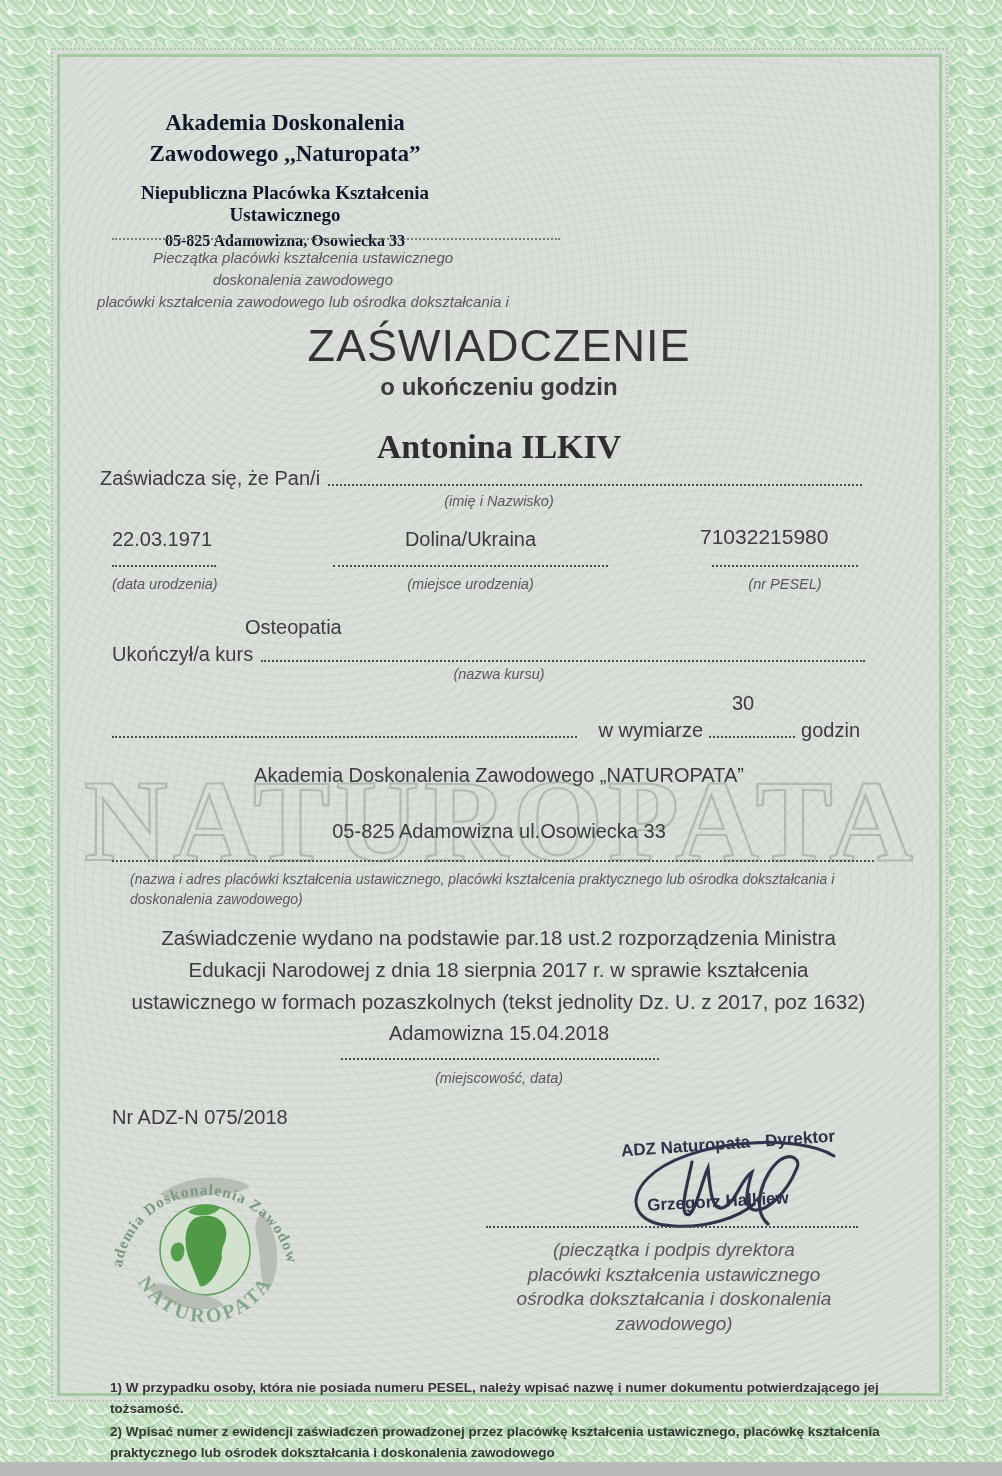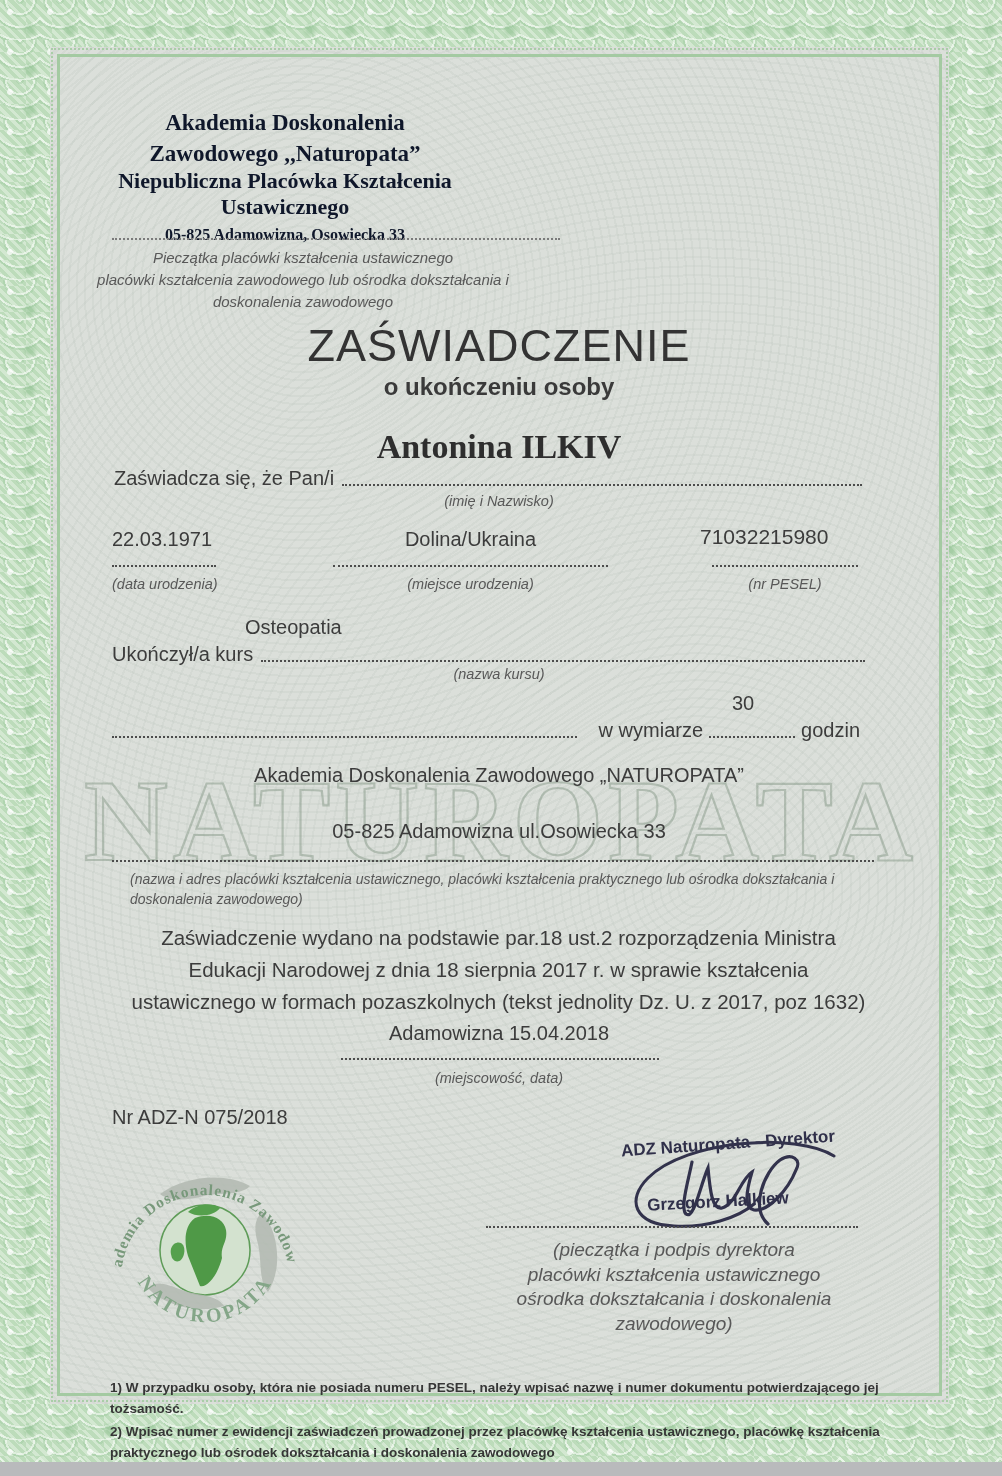--- a/index.html
+++ b/index.html
@@ -62,36 +62,36 @@
 
 <div class="photo">
   <div class="border-band"></div>
   <div class="paper"></div>
   <div class="wm">NATUROPATA</div>
   <div class="frame"></div>
 
   <div class="abs teal" style="left:115px;top:110px;width:340px;text-align:center;">
     <div class="serifb" style="font-size:23px;">Akademia Doskonalenia</div>
     <div class="serifb" style="font-size:23px;margin-top:5px;">Zawodowego ,,Naturopata”</div>
-    <div class="serifb" style="font-size:22px;margin-top:1px;">Niepubliczna Placówka Kształcenia Ustawicznego</div>
+    <div class="serifb" style="font-size:19px;margin-top:15px;">Niepubliczna Placówka Kształcenia Ustawicznego</div>
     <div class="serifb" style="font-size:16px;margin-top:6px;">05-825 Adamowizna, Osowiecka 33</div>
   </div>
 
   <div class="hr-fine" style="left:112px;top:238px;width:448px;"></div>
   <div class="abs cap" style="left:88px;top:247px;width:430px;text-align:center;line-height:1.45;font-size:15px;">
     <div>Pieczątka placówki kształcenia ustawicznego</div>
+    <div>doskonalenia zawodowego</div>
     <div>placówki kształcenia zawodowego  lub ośrodka dokształcania i</div>
-    <div>doskonalenia zawodowego</div>
   </div>
 
   <div class="abs center-col title" style="top:320px;">ZAŚWIADCZENIE</div>
-  <div class="abs center-col subtitle" style="top:373px;">o ukończeniu osoby</div>
+  <div class="abs center-col subtitle" style="top:373px;">o ukończeniu godzin</div>
 
   <div class="abs center-col bigname" style="top:428px;">Antonina ILKIV</div>
-  <div class="flexline" style="left:114px;right:140px;top:464px;height:26px;">
+  <div class="flexline" style="left:100px;right:140px;top:464px;height:26px;">
     <span class="t20">Zaświadcza się, że Pan/i</span>
     <span class="leader"></span>
   </div>
   <div class="abs center-col cap" style="top:493px;">(imię i Nazwisko)</div>
 
   <div class="abs t20" style="left:112px;top:528px;">22.03.1971</div>
   <div class="abs t20" style="left:333px;top:528px;width:275px;text-align:center;">Dolina/Ukraina</div>
   <div class="abs" style="left:700px;top:525px;font-size:21px;">71032215980</div>
   <div class="hr-dots" style="left:112px;top:565px;width:104px;"></div>
   <div class="hr-dots" style="left:333px;top:565px;width:275px;"></div>

